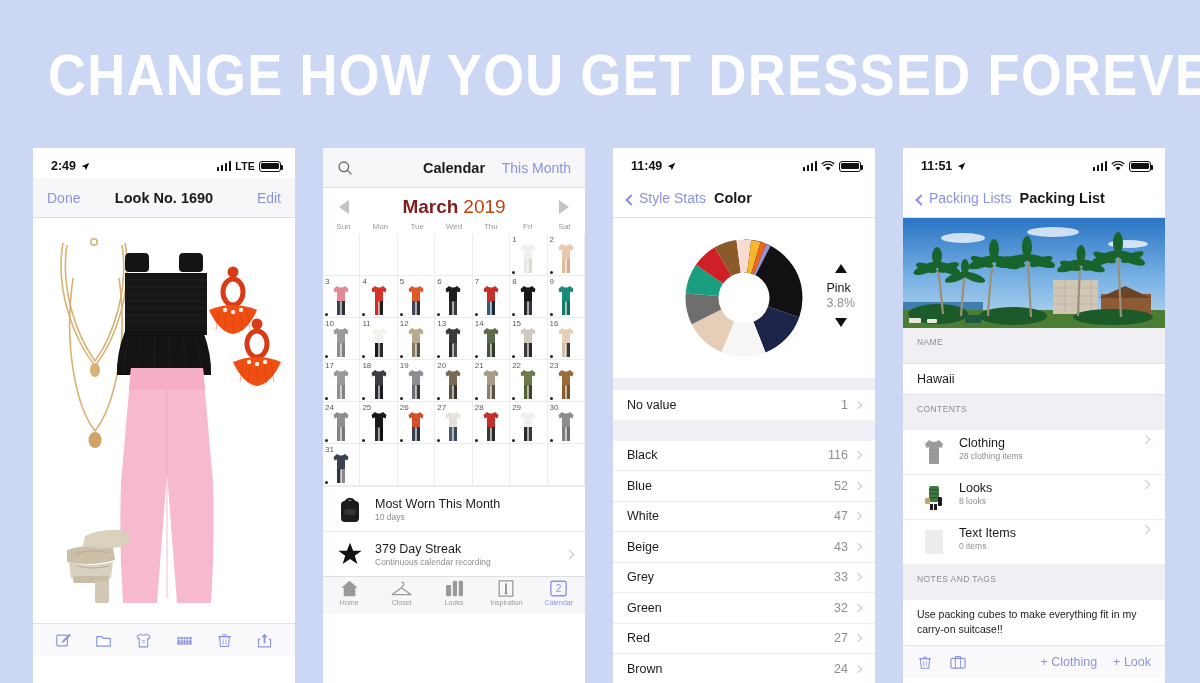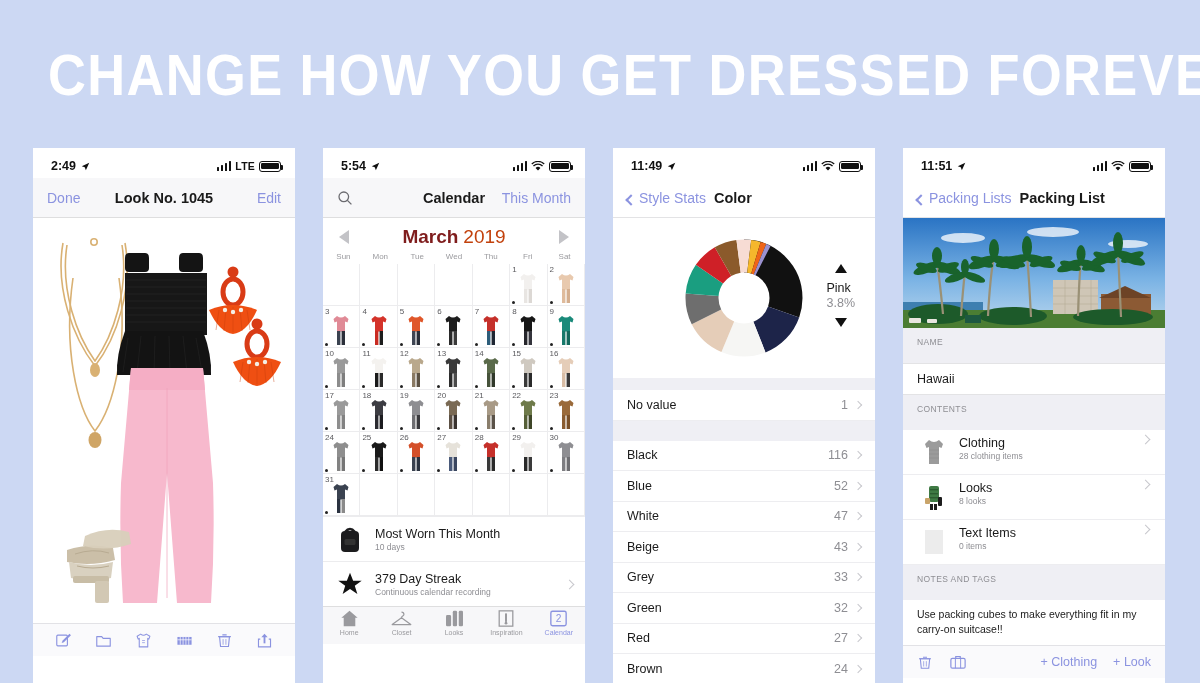--- a/index.html
+++ b/index.html
@@ -168,21 +168,21 @@
             <i></i>
           </span>
         <span class="lte">LTE</span>
         <span class="batt">
             <span></span>
           </span>
       </div>
     </div>
     <div class="navbar">
       <div class="nav-left">Done</div>
-      <div class="nav-title">Look No. 1045</div>
+      <div class="nav-title">Look No. 1690</div>
       <div class="nav-spacer"></div>
       <div class="nav-right">Edit</div>
     </div>
 
     <div class="look-canvas">
       <svg viewBox="0 0 262 405" width="262" height="405">
 
         <g fill="none" stroke="#d9b173" stroke-width="1.6">
           <path d="M30 25 C22 70 40 120 62 148 C84 120 100 70 92 25"></path>
           <path d="M34 27 C27 72 44 118 62 143 C80 118 96 72 89 27"></path>
@@ -276,44 +276,20 @@
         <svg width="17" height="17" viewBox="0 0 24 24">
             <path d="M6 10h-2.5v11h17v-11h-2.5" fill="none" stroke="#8b93e0" stroke-width="1.6"></path>
             <path d="M12 2.5 l4.5 5h-9z" fill="#8b93e0"></path>
             <rect x="10.7" y="6" width="2.6" height="10" fill="#8b93e0"></rect>
           </svg>
       </div>
     </div>
   </div>
 
   <div class="phone" id="phone2">
-    <div class="statusbar">
-      <div class="st-left">
-        <span>5:54</span>
-        <svg class="loc-arrow" viewBox="0 0 12 12">
-            <path d="M11 1 1 5.5l4 1.5 1.5 4z" fill="#111"></path>
-          </svg>
-      </div>
-      <div class="st-right">
-        <span class="bars">
-            <i></i>
-            <i></i>
-            <i></i>
-            <i></i>
-          </span>
-        <svg class="wifi" viewBox="0 0 16 12">
-            <path d="M8 10.5 5.2 7.6a4 4 0 0 1 5.6 0z" fill="#111"></path>
-            <path d="M2.8 5.4a7.4 7.4 0 0 1 10.4 0" fill="none" stroke="#111" stroke-width="1.5"></path>
-            <path d="M.9 3.1a10.2 10.2 0 0 1 14.2 0" fill="none" stroke="#111" stroke-width="1.5"></path>
-          </svg>
-        <span class="batt">
-            <span></span>
-          </span>
-      </div>
-    </div>
     <div class="navbar">
       <svg class="search-ic" viewBox="0 0 20 20">
           <circle cx="8.5" cy="8.5" r="6" fill="none" stroke="#6b6b70" stroke-width="1.6"></circle>
           <path d="M13 13l5 5" stroke="#6b6b70" stroke-width="1.6"></path>
         </svg>
       <div class="nav-title">Calendar</div>
       <div class="nav-spacer"></div>
       <div class="nav-right">This Month</div>
     </div>
 

